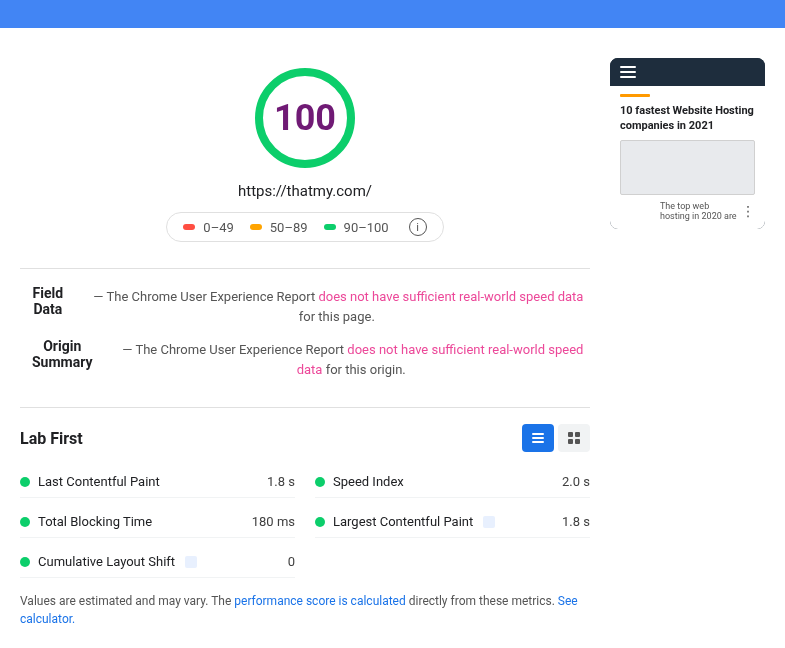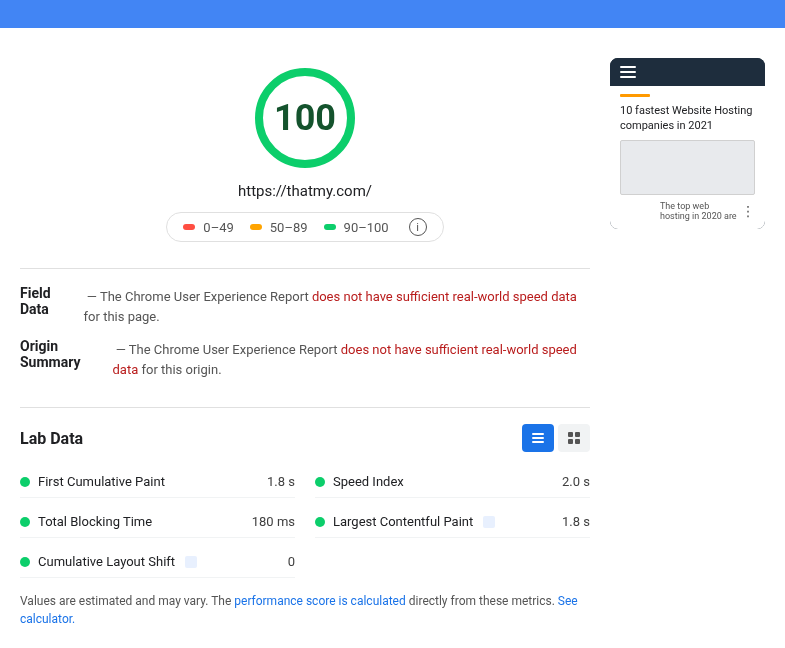--- a/index.html
+++ b/index.html
@@ -40,21 +40,21 @@
       border-radius: 50%;
       border: 8px solid #0cce6b;
       display: flex;
       align-items: center;
       justify-content: center;
       margin-bottom: 14px;
     }
     .score-number {
       font-size: 36px;
       font-weight: 700;
-      color: #14532d;
+      color: #701a75;
     }
     .score-url {
       font-size: 15px;
       color: #202124;
       margin-bottom: 12px;
     }
     .score-legend {
       display: flex;
       align-items: center;
       gap: 16px;
@@ -105,27 +105,28 @@
       font-weight: 700;
       color: #202124;
     }
     .section-text {
       font-size: 13px;
       color: #555;
       line-height: 1.5;
       margin-top: 2px;
     }
     .section-text a {
-      color: #b91c1c;
+      color: #ec4899;
       text-decoration: none;
     }
     .section-row {
       display: flex;
       align-items: flex-start;
       gap: 8px;
+      text-align: center;
     }
     
     .lab-header {
       display: flex;
       align-items: center;
       justify-content: space-between;
       margin-bottom: 14px;
     }
     .lab-title {
       font-size: 16px;
@@ -240,21 +241,21 @@
     }
     .preview-orange-bar {
       width: 30px;
       height: 3px;
       background: #f90;
       margin-bottom: 6px;
       border-radius: 1px;
     }
     .preview-title {
       font-size: 11px;
-      font-weight: 400;
+      font-weight: 700;
       color: #202124;
       line-height: 1.4;
       margin-bottom: 6px;
     }
     .preview-date {
       font-size: 9px;
       color: #999;
       margin-bottom: 6px;
     }
     .preview-image-placeholder {
@@ -331,21 +332,21 @@
           &nbsp;— The Chrome User Experience Report
           <a href="#">does not have sufficient real-world speed data</a>
           for this origin.
         </span>
       </div>
     </div>
 
     <hr class="divider">
 
     <div class="lab-header">
-      <span class="lab-title">Lab Data</span>
+      <span class="lab-title">Lab First</span>
       <div class="view-toggle">
         <button class="toggle-btn active">
           <svg width="14" height="14" viewBox="0 0 14 14" fill="none">
             <rect x="1" y="2" width="12" height="2" rx="1" fill="white"></rect>
             <rect x="1" y="6" width="12" height="2" rx="1" fill="white"></rect>
             <rect x="1" y="10" width="12" height="2" rx="1" fill="white"></rect>
           </svg>
         </button>
         <button class="toggle-btn inactive">
           <svg width="14" height="14" viewBox="0 0 14 14" fill="none">
@@ -356,21 +357,21 @@
           </svg>
         </button>
       </div>
     </div>
 
     <div class="metrics-grid">
 
       <div class="metric-row">
         <div class="metric-left">
           <div class="metric-dot"></div>
-          <span class="metric-name">First Cumulative Paint</span>
+          <span class="metric-name">Last Contentful Paint</span>
         </div>
         <span class="metric-value">1.8 s</span>
       </div>
 
       <div class="metric-row">
         <div class="metric-left">
           <div class="metric-dot"></div>
           <span class="metric-name">Speed Index</span>
         </div>
         <span class="metric-value">2.0 s</span>

